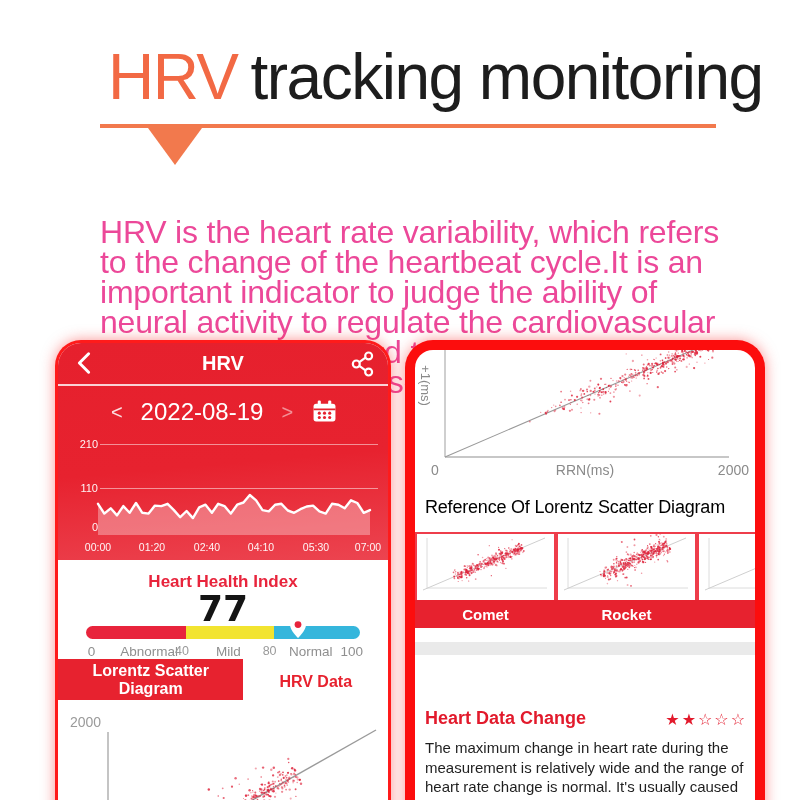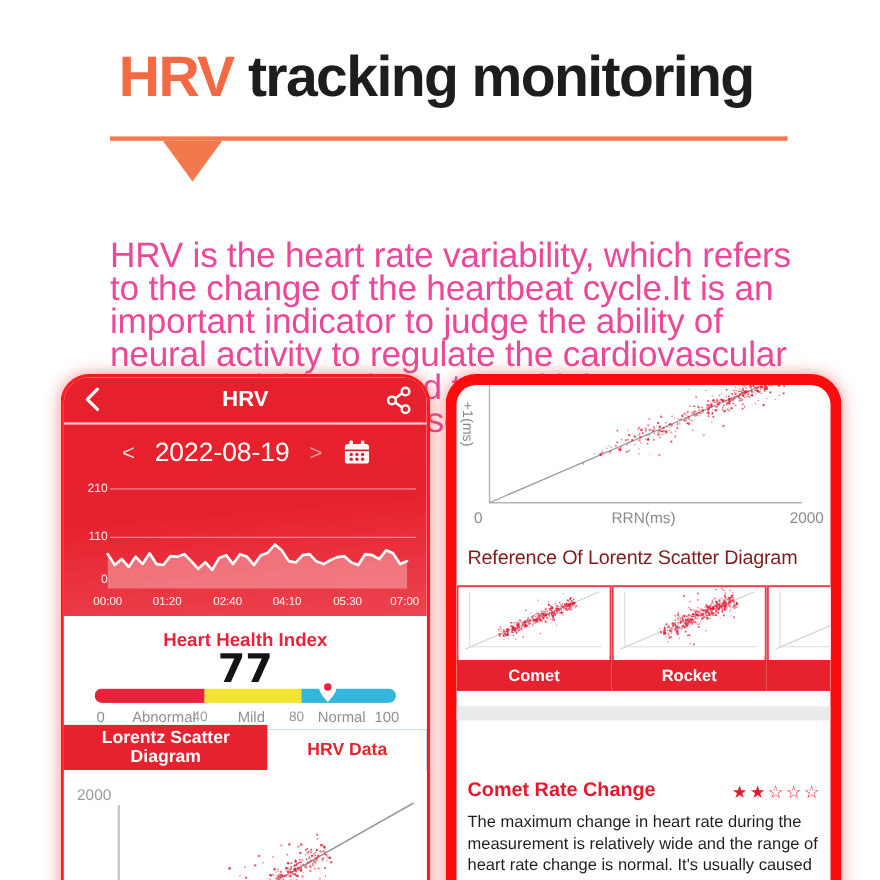--- a/index.html
+++ b/index.html
@@ -1,20 +1,20 @@
 <!DOCTYPE html>
 <html><head>
 <meta charset="utf-8">
 <style>
   html,body{margin:0;padding:0;background:#fff;}
   .canvas{position:relative;width:800px;height:800px;overflow:hidden;background:#fff;
           font-family:"Liberation Sans", sans-serif;}
 
   
-  .hero-title{position:absolute;left:108px;top:40px;font-size:52px;font-weight:bold;
+  .hero-title{position:absolute;left:108px;top:40px;font-size:64px;font-weight:normal;
               letter-spacing:-1.5px;color:#1d1d1d;white-space:nowrap;}
   .hero-title .accent{color:#F26944;margin-right:13px;}
   .hero-line{position:absolute;left:100px;top:124px;width:616px;height:4px;background:#F2794D;}
   .hero-arrow{position:absolute;left:148px;top:128px;width:0;height:0;
               border-left:27px solid transparent;border-right:27px solid transparent;
               border-top:37px solid #F2794D;}
   .intro{position:absolute;left:100px;top:176px;width:640px;font-size:32px;line-height:30px;
          color:#ec4899;letter-spacing:-0.2px;margin-top:41px;}
 
   
@@ -73,21 +73,21 @@
   .lp-scatter{position:absolute;top:357px;left:0;right:0;bottom:0;background:#fff;}
   .lp-scatter .ytick{position:absolute;left:12px;top:14px;color:#9a9a9a;font-size:14px;}
   .lp-scatter .vaxis{position:absolute;left:49px;top:32px;bottom:0;width:2px;background:#c4c4c4;}
   .lp-scatter svg{position:absolute;inset:0;}
 
   
   .rp-plot{position:absolute;top:0;left:0;right:0;height:130px;}
   .rp-ylabel{position:absolute;left:-10px;top:28px;transform:rotate(90deg);color:#8a8a8a;
              font-size:13px;white-space:nowrap;}
   .rp-xlab{position:absolute;top:112px;color:#8a8a8a;font-size:14px;}
-  .rp-title{position:absolute;top:147px;left:10px;right:4px;color:#7f1d1d;font-size:18px;
+  .rp-title{position:absolute;top:147px;left:10px;right:4px;color:#000000;font-size:18px;
             letter-spacing:-0.2px;white-space:nowrap;}
   .rp-cards{position:absolute;top:182px;left:0;right:0;height:96px;padding-left:44px;}
   .ref-card{position:absolute;top:0;width:137px;height:92px;border:2px solid #EE3D4B;
             background:#fff;cursor:pointer;}
   .ref-card .plot{position:absolute;top:0;left:0;right:0;height:62px;background:#fff;}
   .ref-card .lbl{position:absolute;left:-2px;right:-2px;bottom:-2px;height:28px;background:#E7222F;
                  color:#fff;font-size:15px;font-weight:bold;display:flex;align-items:center;
                  justify-content:center;}
   .rp-band{position:absolute;top:292px;left:0;right:0;height:13px;background:#EAEAEA;}
   .rp-report-title{position:absolute;top:320px;left:10px;color:#1b1b1b;font-size:20px;}
@@ -1943,18 +1943,18 @@
         <div class="plot"><svg id="mini-svg-2" width="133" height="60" viewBox="0 0 133 60">
               <line x1="10" y1="4" x2="10" y2="54" stroke="#dcdcdc" stroke-width="1"></line>
               <line x1="10" y1="54" x2="130" y2="54" stroke="#dcdcdc" stroke-width="1"></line>
               <line x1="6" y1="56" x2="128" y2="4" stroke="#cfcfcf" stroke-width="1"></line>
             </svg></div>
         <div class="lbl"></div>
       </div>
     </div>
 
     <div class="rp-band"></div>
-    <div class="rp-finding-title">Comet Rate Change</div>
+    <div class="rp-finding-title">Heart Data Change</div>
     <div class="rp-stars">★★☆☆☆</div>
     <div class="rp-body">The maximum change in heart rate during the measurement is relatively wide and the range of heart rate change is normal. It's usually caused by staying up late and insomnia. It is advised to</div>
   </div>
 
 </div>
 
 </body></html>

